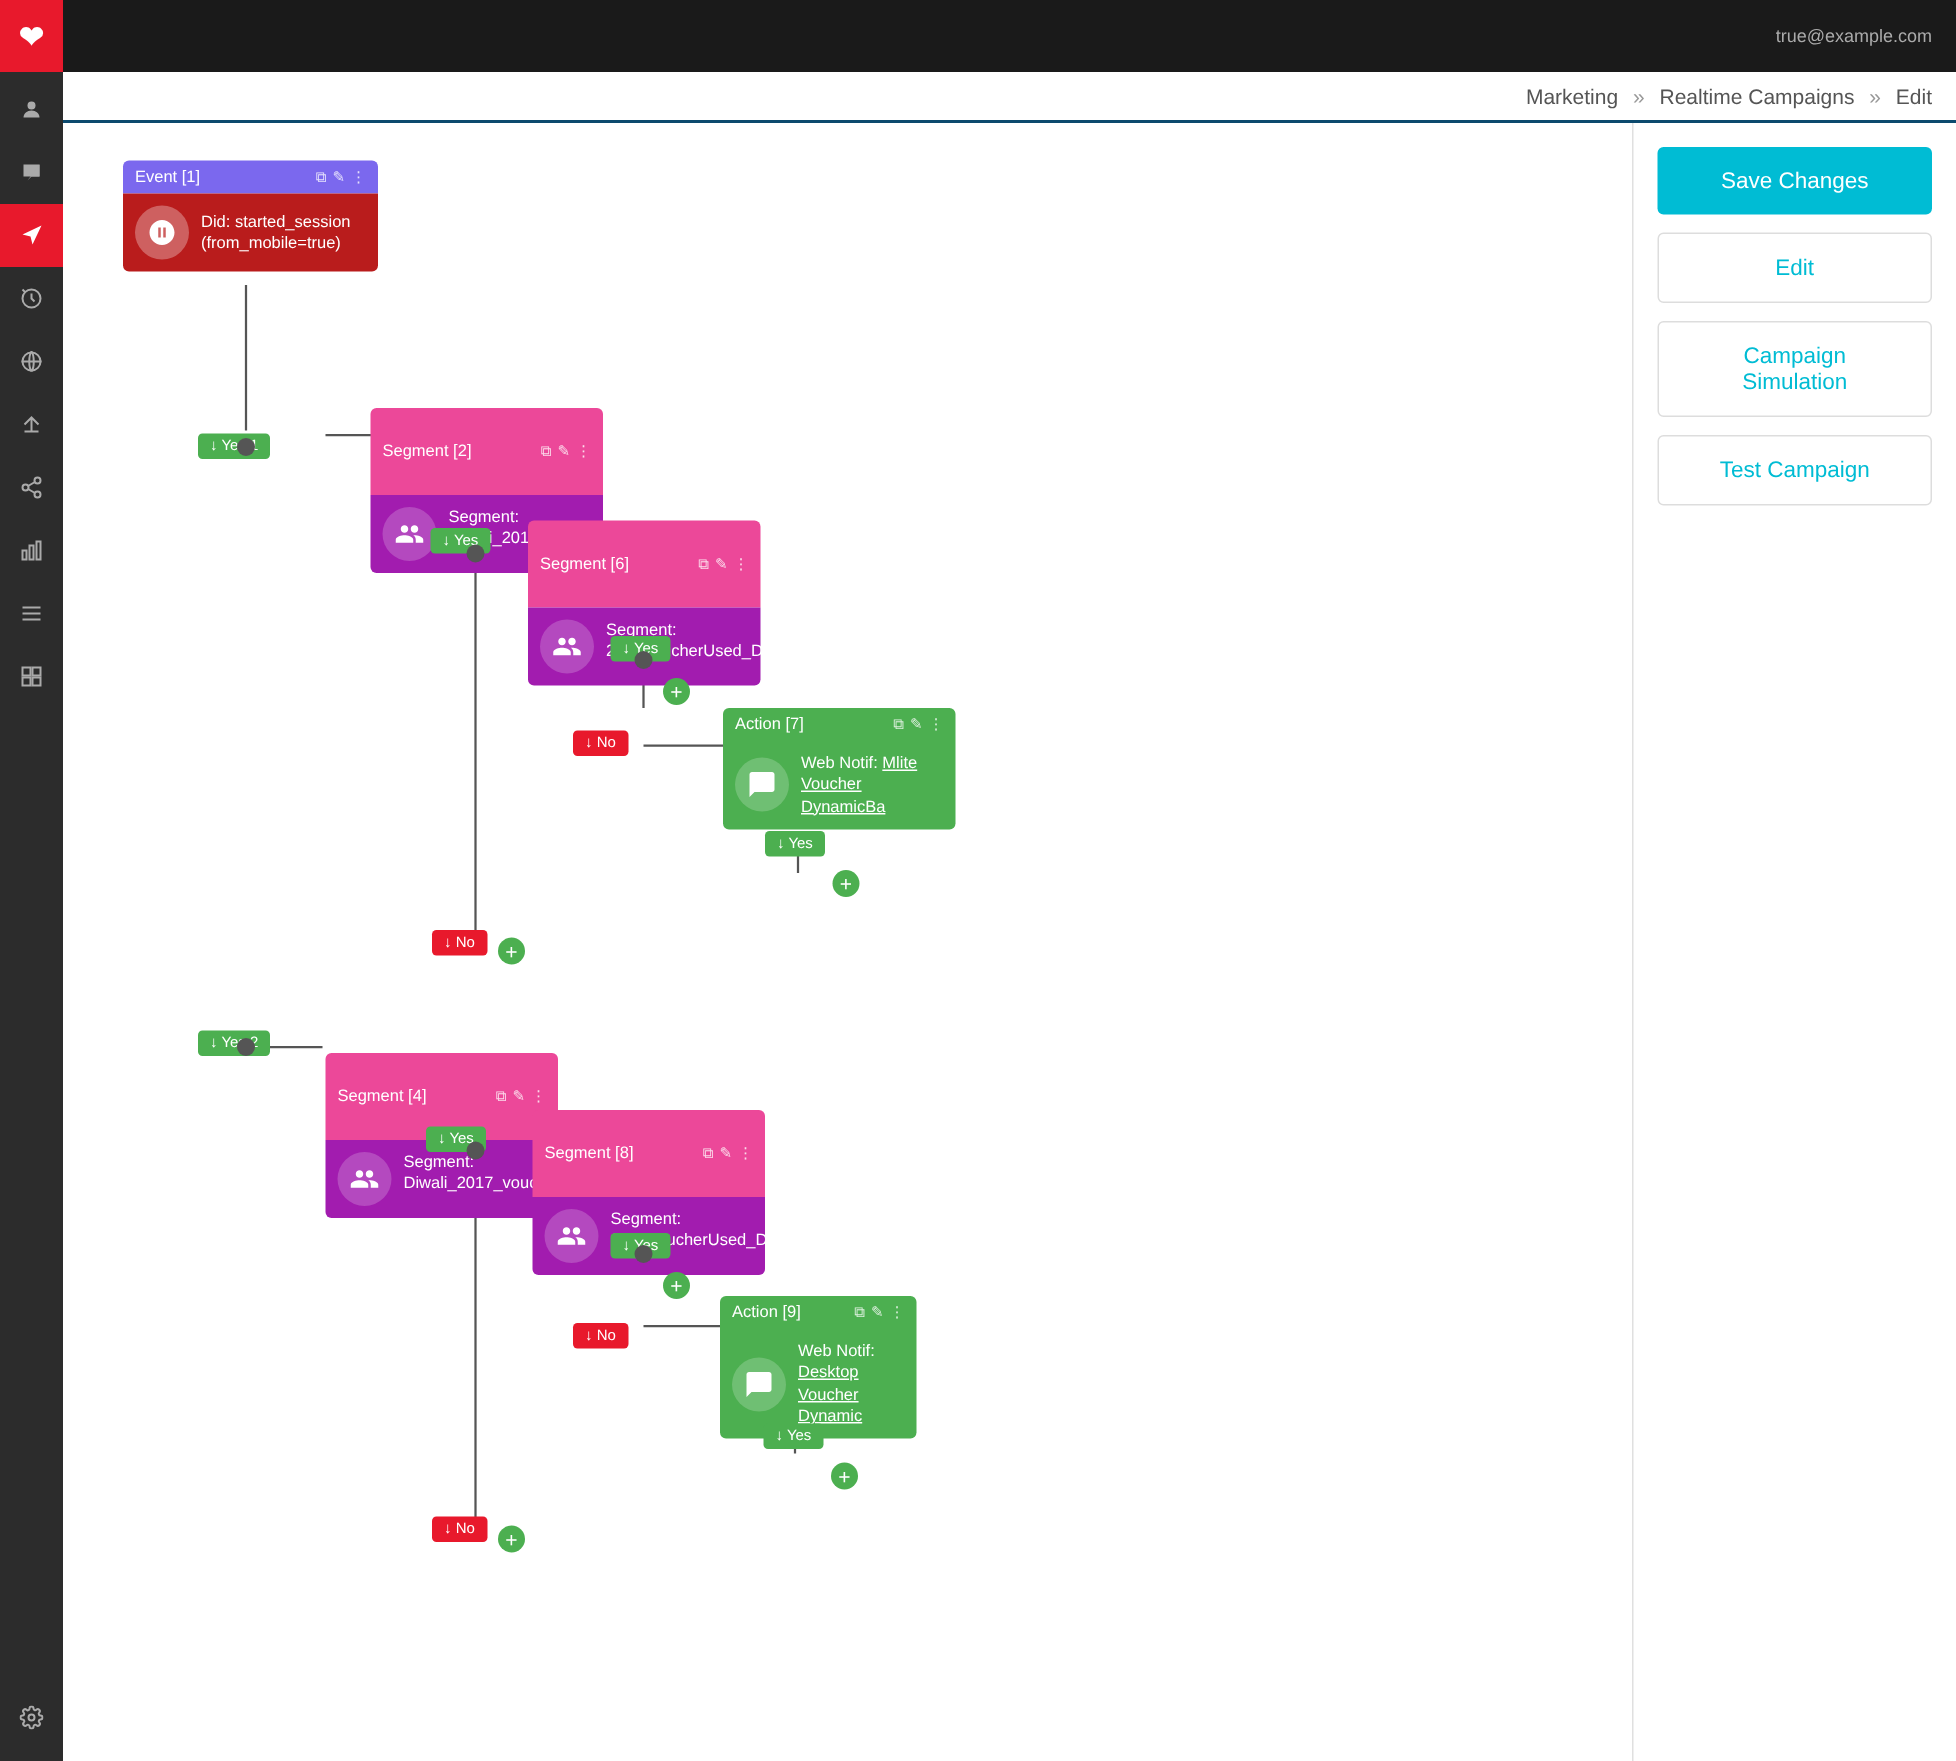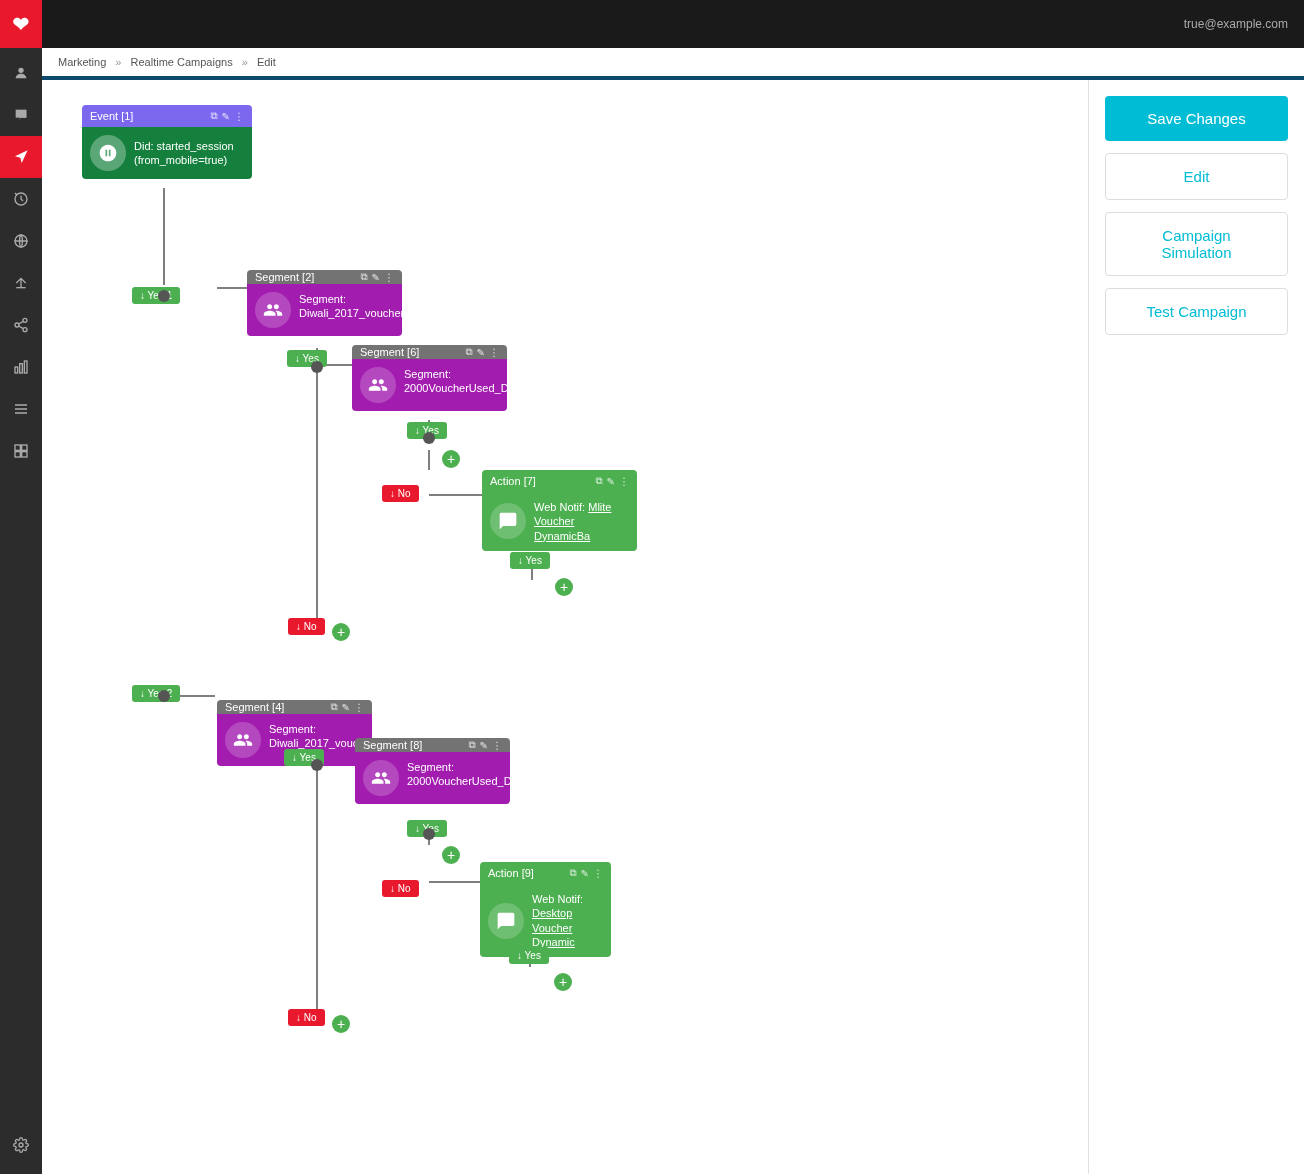--- a/index.html
+++ b/index.html
@@ -59,24 +59,25 @@
       padding: 0 16px;
     }
     .topbar-user {
       color: #aaa;
       font-size: 12px;
     }
 
     
     .breadcrumb {
       padding: 8px 16px;
-      font-size: 11px;
+      font-size: 14px;
       color: #555;
       background: white;
-      border-bottom: 4px solid #0c4a6e;
+      border-bottom: 2px solid #0c4a6e;
+      text-align: right;
     }
     .breadcrumb a { color: #555; text-decoration: none; }
     .breadcrumb .sep { margin: 0 6px; color: #999; }
     .breadcrumb .current { color: #555; }
 
     
     .content {
       display: flex;
       flex: 1;
       overflow: hidden;
@@ -128,21 +129,21 @@
       background: #7b68ee;
       color: white;
       padding: 5px 8px;
       font-size: 11px;
       border-radius: 4px 4px 0 0;
       display: flex;
       align-items: center;
       justify-content: space-between;
     }
     .node-body-purple {
-      background: #15803d;
+      background: #b91c1c;
       color: white;
       padding: 8px;
       border-radius: 0 0 4px 4px;
       display: flex;
       align-items: center;
       gap: 8px;
       min-height: 50px;
     }
     .node-body-purple .icon-circle {
       width: 36px;
@@ -154,23 +155,23 @@
       justify-content: center;
       font-size: 16px;
       color: white;
       flex-shrink: 0;
     }
     .node-body-purple .node-text {
       font-size: 11px;
       line-height: 1.3;
     }
     .node-header-red {
-      background: #737373;
-      color: white;
-      padding: 1px 8px;
+      background: #ec4899;
+      color: white;
+      padding: 23px 8px;
       font-size: 11px;
       border-radius: 4px 4px 0 0;
       display: flex;
       align-items: center;
       justify-content: space-between;
     }
     .node-body-red {
       background: #a21caf;
       color: white;
       padding: 8px;

